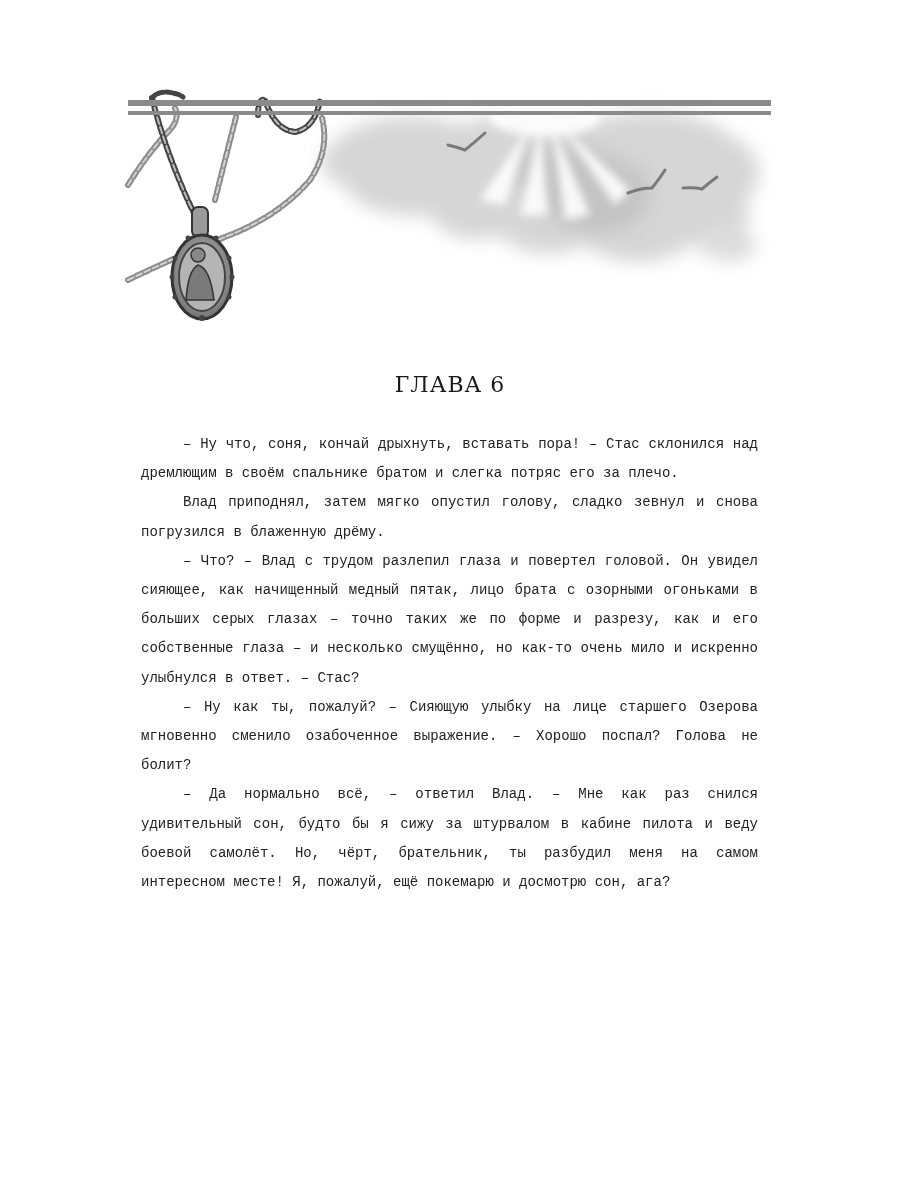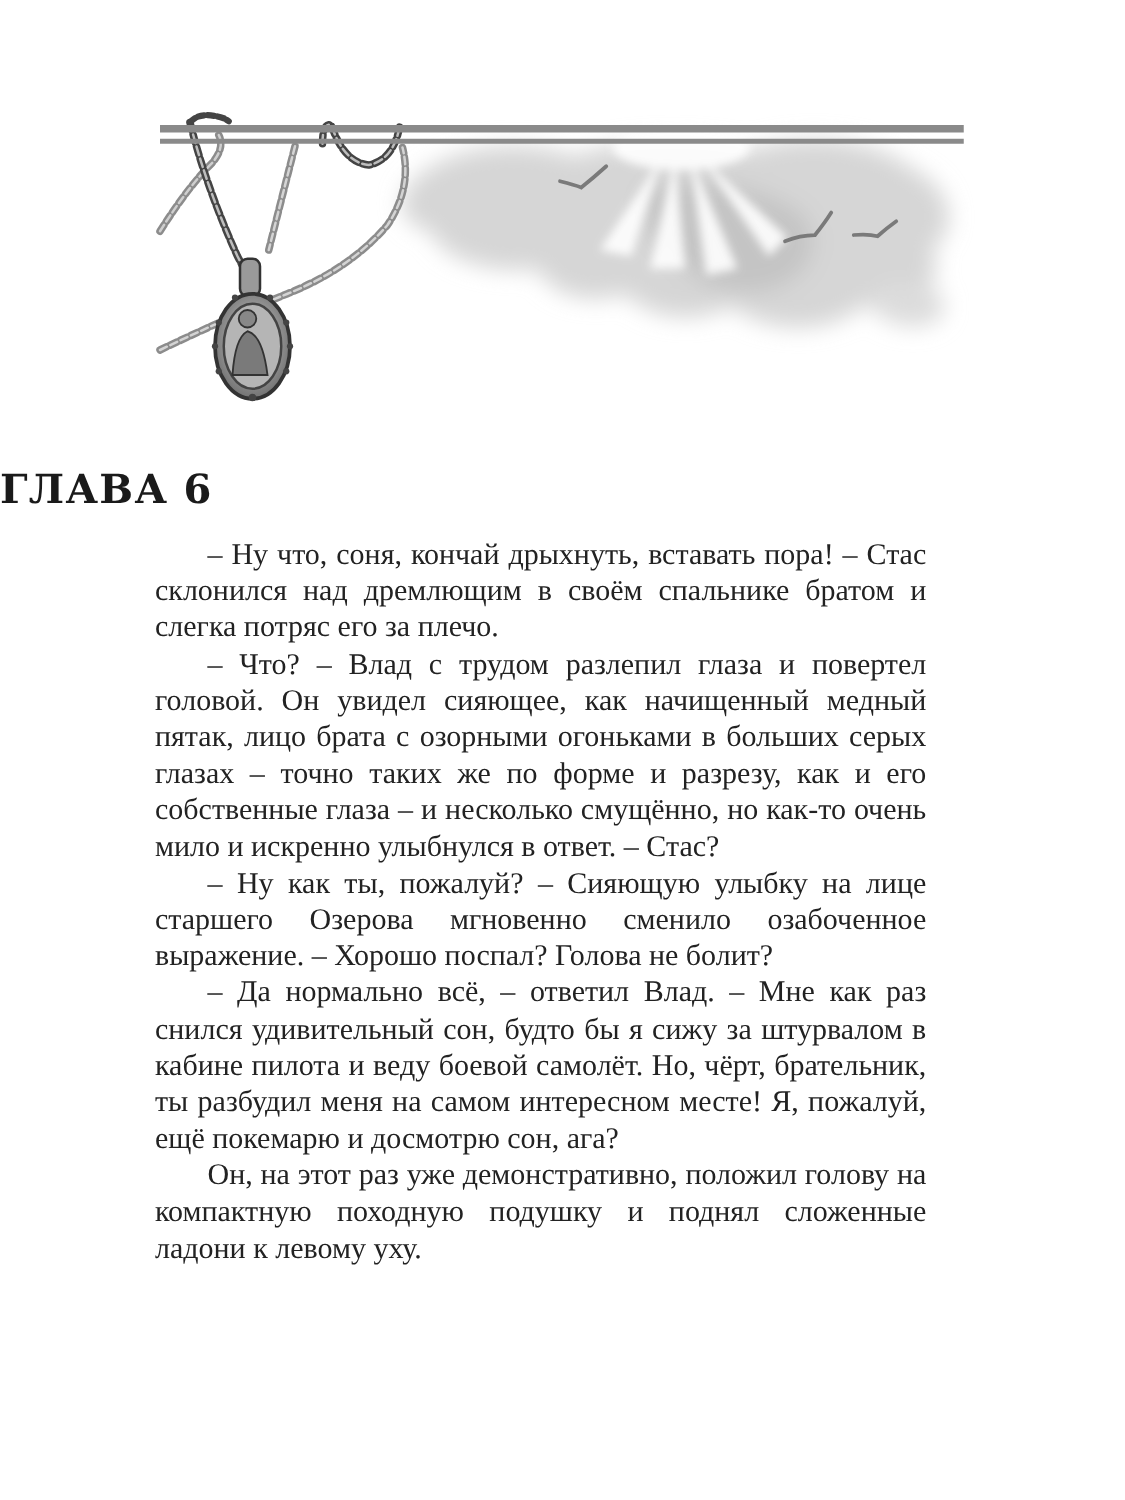--- a/index.html
+++ b/index.html
@@ -4,27 +4,27 @@
 <style>
   html, body { margin:0; padding:0; }
   body {
     width:900px; height:1200px; background:#ffffff; position:relative; overflow:hidden;
     font-family:"Liberation Serif","DejaVu Serif",serif; color:#222;
   }
   .header-art { position:absolute; left:0; top:0; width:900px; height:340px; }
   .rule-top { position:absolute; left:128px; top:100px; width:643px; height:6px; background:#8a8a8a; }
   .rule-bottom { position:absolute; left:128px; top:111px; width:643px; height:4px; background:#8a8a8a; }
   .chapter-title {
-    position:absolute; left:0; width:900px; top:372px; text-align:left;
-    font-family:"DejaVu Serif","Liberation Serif",serif; font-weight:bold;
-    font-size:32px; letter-spacing:1px; color:#1a1a1a;
+    position:absolute; left:0; width:900px; top:372px; text-align:center;
+    font-family:"DejaVu Serif","Liberation Serif",serif; font-weight:normal;
+    font-size:22px; letter-spacing:1px; color:#1a1a1a;
   }
   .body-text {
-    position:absolute; left:124px; top:430px; width:617px;
-    font-size:24px; line-height:29.2px; color:#222;
+    position:absolute; left:141px; top:430px; width:617px;
+    font-size:14px; line-height:29.2px; color:#222;font-family:Liberation Mono, monospace;
   }
   .para { margin:0; text-indent:42px; text-align:justify; text-align-last:left; }
 </style>
 </head>
 <body>
 
 <div class="header-art">
   <svg width="900" height="340" viewBox="0 0 900 340" xmlns="http://www.w3.org/2000/svg">
     <defs>
       <filter id="blur8" x="-30%" y="-30%" width="160%" height="160%">
@@ -97,17 +97,17 @@
     </g>
   </svg>
   <div class="rule-top"></div>
   <div class="rule-bottom"></div>
 </div>
 
 <div class="chapter-title">ГЛАВА 6</div>
 
 <div class="body-text">
   <p class="para">– Ну что, соня, кончай дрыхнуть, вставать пора! – Стас склонился над дремлющим в своём спальнике братом и слегка потряс его за плечо.</p>
+  <p class="para">Влад приподнял, затем мягко опустил голову, сладко зевнул и снова погрузился в блаженную дрёму.</p>
   <p class="para">– Что? – Влад с трудом разлепил глаза и повертел головой. Он увидел сияющее, как начищенный медный пятак, лицо брата с озорными огоньками в больших серых глазах – точно таких же по форме и разрезу, как и его собственные глаза – и несколько смущённо, но как-то очень мило и искренно улыбнулся в ответ. – Стас?</p>
   <p class="para">– Ну как ты, пожалуй? – Сияющую улыбку на лице старшего Озерова мгновенно сменило озабоченное выражение. – Хорошо поспал? Голова не болит?</p>
   <p class="para">– Да нормально всё, – ответил Влад. – Мне как раз снился удивительный сон, будто бы я сижу за штурвалом в кабине пилота и веду боевой самолёт. Но, чёрт, брательник, ты разбудил меня на самом интересном месте! Я, пожалуй, ещё покемарю и досмотрю сон, ага?</p>
-  <p class="para">Он, на этот раз уже демонстративно, положил голову на компактную походную подушку и поднял сложенные ладони к левому уху.</p>
 </div>
 
 </body></html>

